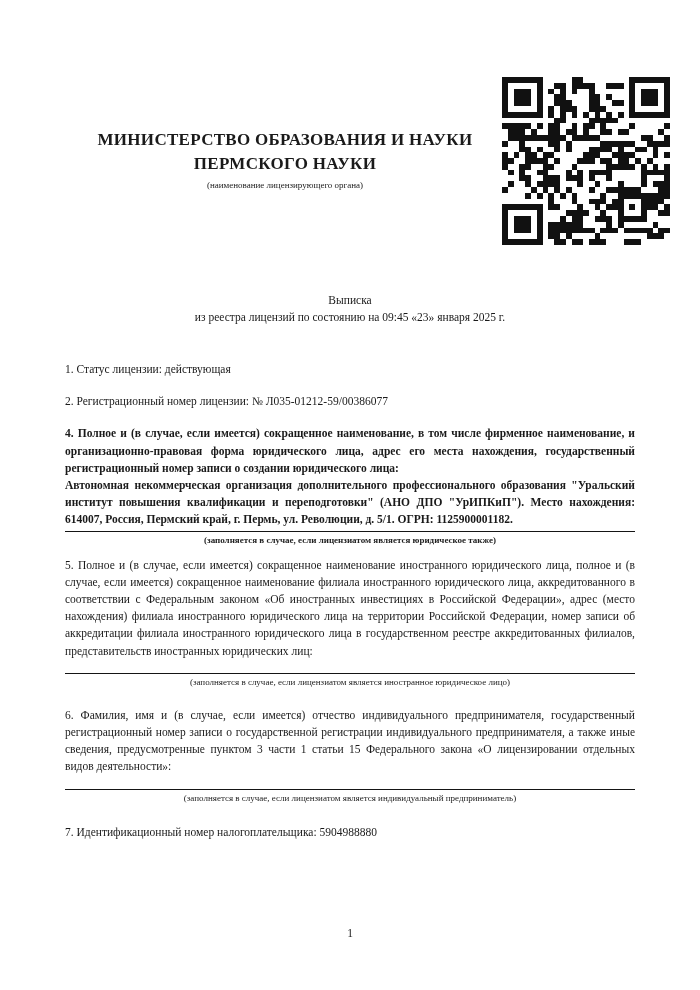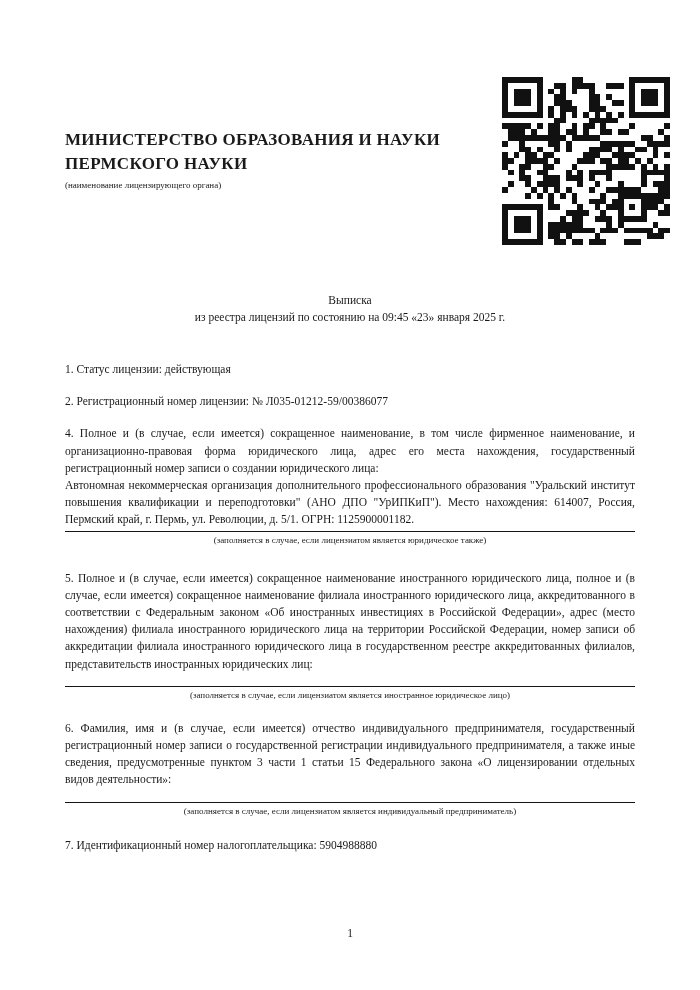--- a/index.html
+++ b/index.html
@@ -15,20 +15,21 @@
   }
   .content{
     position:absolute;
     left:65px;top:0;
     width:570px;
   }
   
   .org-header{
     margin-top:128px;
     width:440px;
+    text-align:center;
   }
   .org-name{
     font-weight:bold;
     font-size:17px;
     line-height:24px;
     letter-spacing:.3px;
   }
   .org-caption{
     font-size:9px;
     line-height:12px;
@@ -63,21 +64,21 @@
     text-align:center;
     color:#222;
     margin-top:2px;
   }
   .fill-line{
     border-top:1.6px solid #151515;
     height:0;
     margin-top:2px;
   }
   .fill-line.blank{margin-top:13px;}
-  .item-4{margin-bottom:24px;}
+  .item-4{margin-bottom:11px;font-weight:bold;}
   .item-5{margin-bottom:19px;}
   .item-6{margin-bottom:19px;}
   .item-7{margin-top:20px;}
   .page-number{
     position:absolute;
     left:65px;
     width:570px;
     top:927px;
     text-align:center;
     font-size:11.5px;

